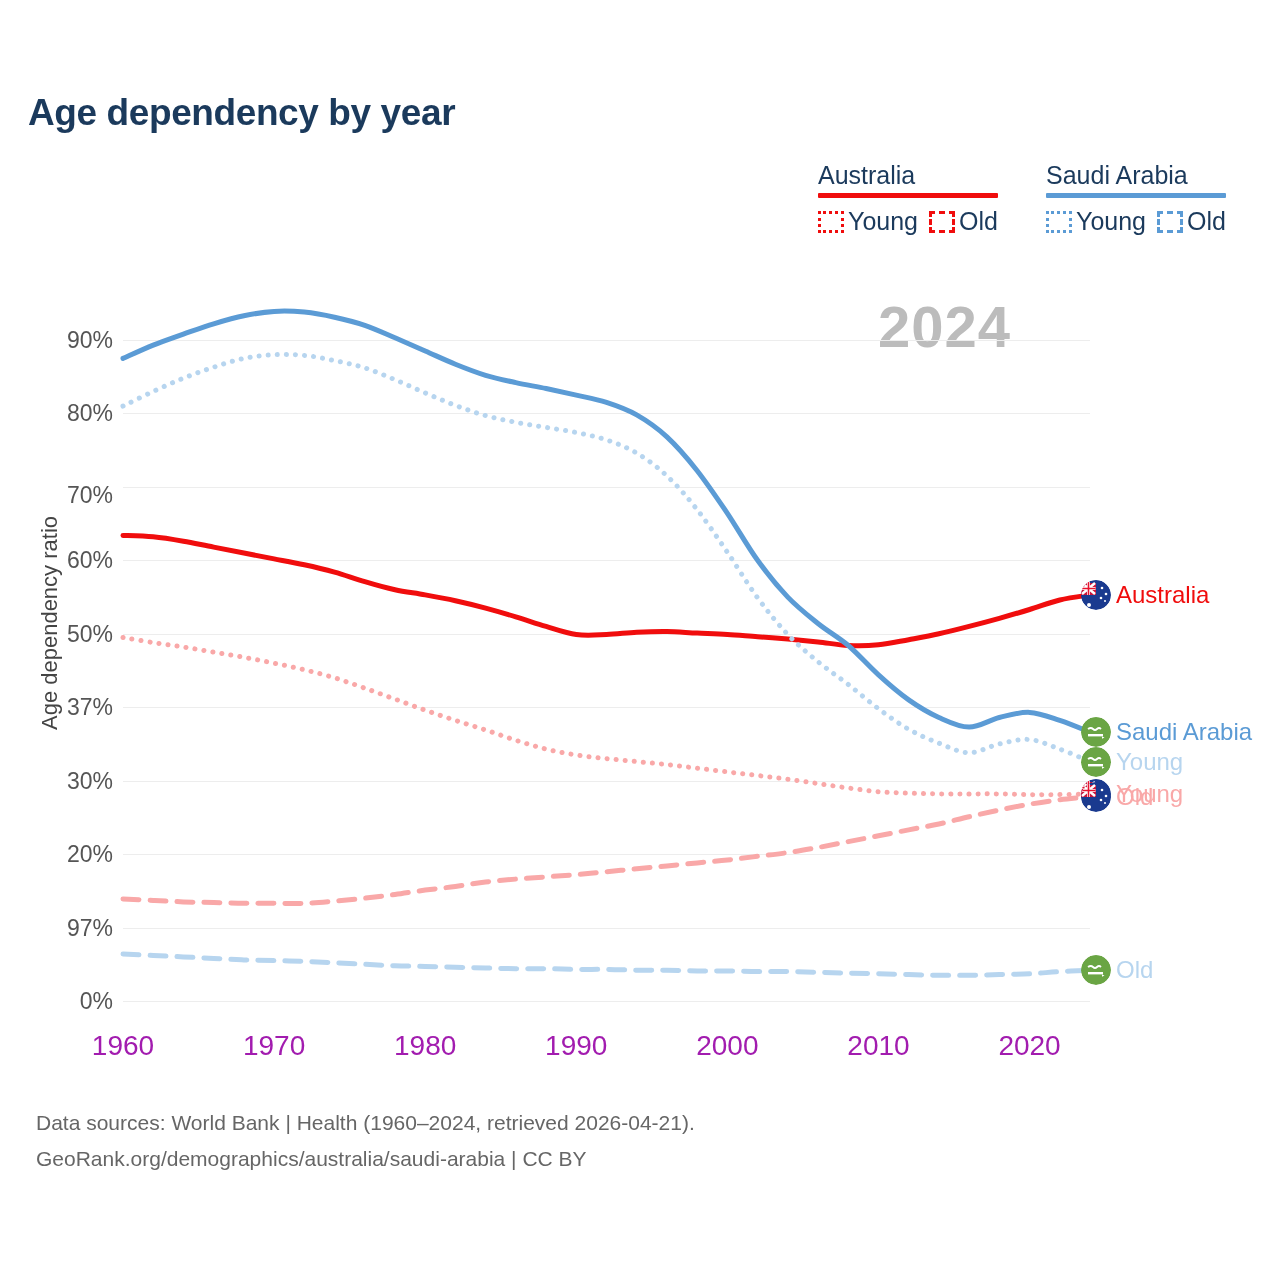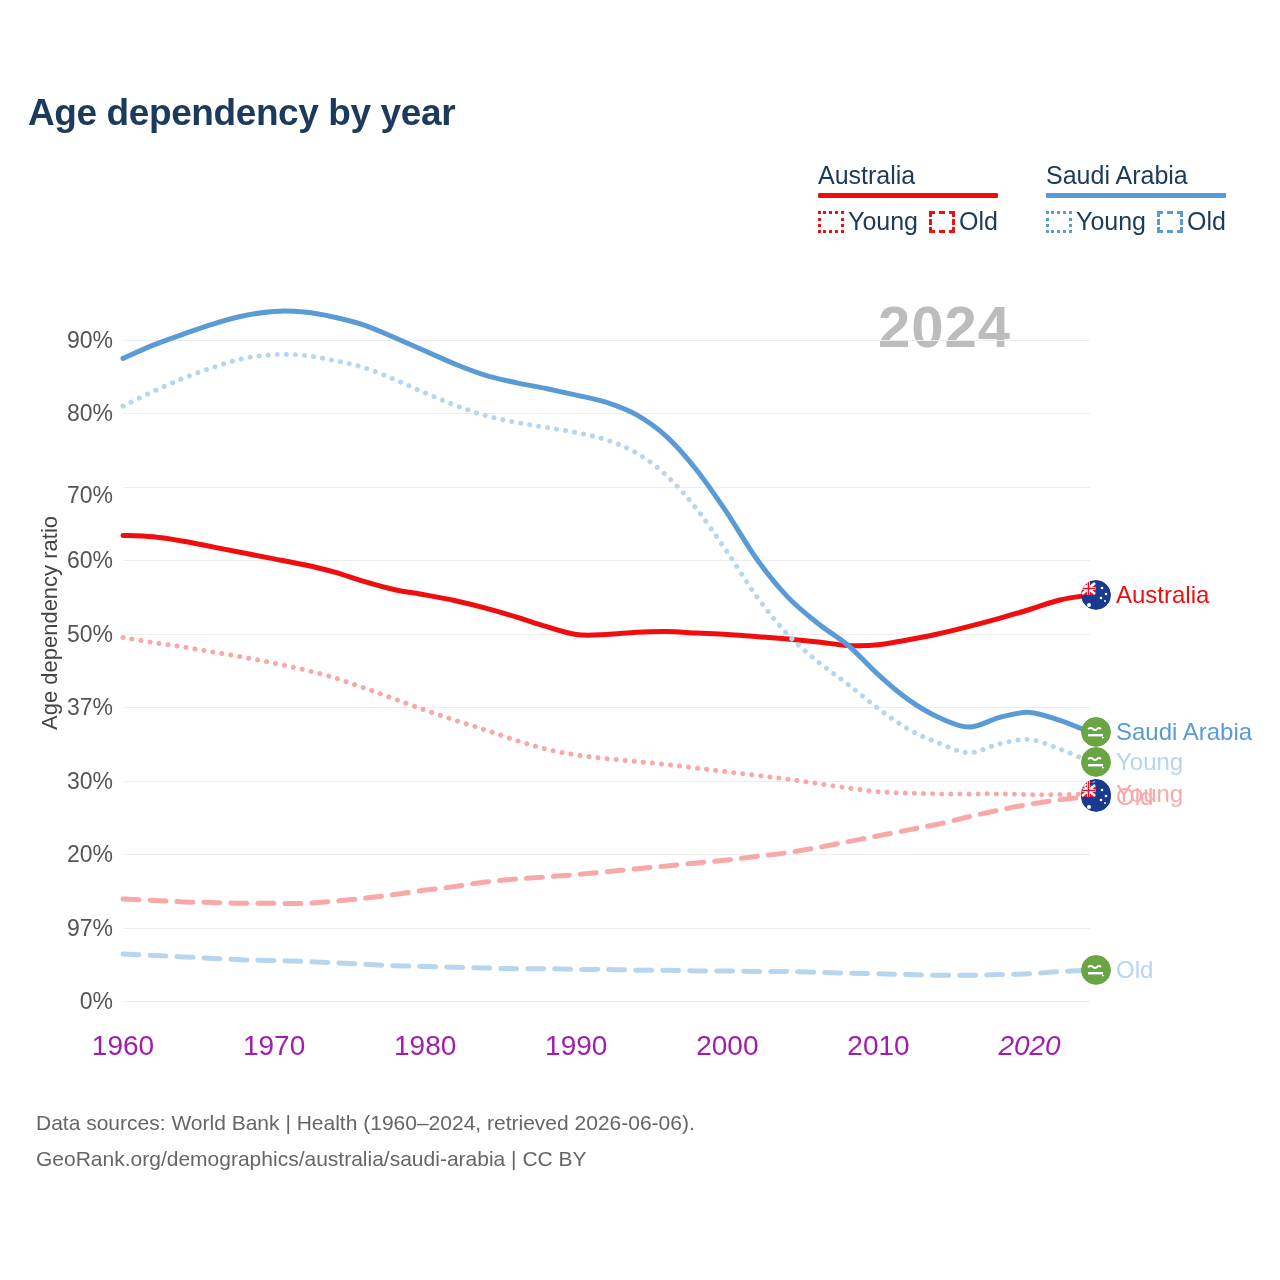--- a/index.html
+++ b/index.html
@@ -132,21 +132,21 @@
       <div class="ytick" style="top: 413.444px;">80%</div>
       <div class="ytick" style="top: 340px;">90%</div>
     </div>
   <div id="xticks">
       <div class="xtick" style="left: 123px;">1960</div>
       <div class="xtick" style="left: 274.094px;">1970</div>
       <div class="xtick" style="left: 425.188px;">1980</div>
       <div class="xtick" style="left: 576.281px;">1990</div>
       <div class="xtick" style="left: 727.375px;">2000</div>
       <div class="xtick" style="left: 878.469px;">2010</div>
-      <div class="xtick" style="left: 1029.56px; font-style: italic;">2020</div>
+      <div class="xtick" style="left: 1029.56px;">2020</div>
     </div>
 
   <div class="y-axis-title">Age dependency ratio</div>
 
   <svg id="plot" width="1280" height="1280" style="position:absolute;left:0;top:0;pointer-events:none">
       <path d="M123.0,535.4C128.0,535.6 143.1,535.9 153.2,536.8C163.3,537.8 173.4,539.5 183.4,541.2C193.5,543.0 203.6,545.2 213.7,547.1C223.7,549.1 233.8,551.0 243.9,553.0C253.9,554.9 264.0,556.9 274.1,558.9C284.2,560.8 294.2,562.5 304.3,564.7C314.4,566.9 324.5,569.3 334.5,572.1C344.6,574.9 354.7,578.7 364.8,581.6C374.8,584.6 384.9,587.5 395.0,589.7C405.0,591.9 415.1,593.0 425.2,594.9C435.3,596.7 445.3,598.5 455.4,600.7C465.5,602.9 475.6,605.4 485.6,608.1C495.7,610.8 505.8,613.8 515.8,616.9C525.9,619.9 536.0,623.5 546.1,626.4C556.1,629.4 566.2,633.2 576.3,634.5C586.4,635.9 596.4,634.9 606.5,634.5C616.6,634.1 626.6,632.8 636.7,632.3C646.8,631.8 656.9,631.5 666.9,631.6C677.0,631.7 687.1,632.6 697.2,633.0C707.2,633.5 717.3,633.9 727.4,634.5C737.4,635.1 747.5,636.0 757.6,636.7C767.7,637.4 777.7,638.1 787.8,638.9C797.9,639.8 808.0,640.8 818.0,641.9C828.1,643.0 838.2,645.0 848.3,645.5C858.3,646.0 868.4,645.8 878.5,644.8C888.5,643.8 898.6,641.5 908.7,639.7C918.8,637.8 928.8,636.0 938.9,633.8C949.0,631.6 959.1,629.0 969.1,626.4C979.2,623.9 989.3,621.2 999.3,618.4C1009.4,615.5 1019.5,612.6 1029.6,609.5C1039.6,606.5 1049.7,602.4 1059.8,600.0C1069.9,597.5 1085.0,595.7 1090.0,594.9" fill="none" stroke="#f00d0d" stroke-width="5" stroke-linecap="round"></path>
       <path d="M123.0,637.5C128.0,638.3 143.1,641.0 153.2,642.6C163.3,644.2 173.4,645.4 183.4,647.0C193.5,648.6 203.6,650.4 213.7,652.1C223.7,653.9 233.8,655.4 243.9,657.3C253.9,659.1 264.0,661.1 274.1,663.2C284.2,665.2 294.2,667.3 304.3,669.8C314.4,672.2 324.5,674.8 334.5,677.8C344.6,680.9 354.7,684.6 364.8,688.1C374.8,691.7 384.9,695.5 395.0,699.1C405.0,702.8 415.1,706.6 425.2,710.2C435.3,713.7 445.3,717.1 455.4,720.4C465.5,723.7 475.6,726.7 485.6,730.0C495.7,733.3 505.8,737.1 515.8,740.3C525.9,743.5 536.0,746.6 546.1,749.1C556.1,751.5 566.2,753.4 576.3,755.0C586.4,756.6 596.4,757.5 606.5,758.6C616.6,759.7 626.6,760.6 636.7,761.6C646.8,762.6 656.9,763.4 666.9,764.5C677.0,765.6 687.1,767.0 697.2,768.2C707.2,769.4 717.3,770.6 727.4,771.9C737.4,773.1 747.5,774.3 757.6,775.5C767.7,776.7 777.7,777.9 787.8,779.2C797.9,780.5 808.0,782.1 818.0,783.6C828.1,785.1 838.2,786.7 848.3,788.0C858.3,789.4 868.4,790.8 878.5,791.7C888.5,792.5 898.6,792.8 908.7,793.2C918.8,793.5 928.8,793.8 938.9,793.9C949.0,794.0 959.1,793.9 969.1,793.9C979.2,793.9 989.3,793.8 999.3,793.9C1009.4,794.0 1019.5,794.5 1029.6,794.6C1039.6,794.7 1049.7,794.7 1059.8,794.6C1069.9,794.5 1085.0,794.0 1090.0,793.9" fill="none" stroke="#f9a8a8" stroke-width="5" stroke-linecap="round" stroke-dasharray="0.1 9"></path>
       <path d="M123.0,898.9C128.0,899.2 143.1,899.9 153.2,900.4C163.3,900.9 173.4,901.5 183.4,901.9C193.5,902.2 203.6,902.3 213.7,902.6C223.7,902.8 233.8,903.2 243.9,903.3C253.9,903.4 264.0,903.3 274.1,903.3C284.2,903.3 294.2,903.7 304.3,903.3C314.4,903.0 324.5,902.0 334.5,901.1C344.6,900.3 354.7,899.3 364.8,898.2C374.8,897.1 384.9,895.9 395.0,894.5C405.0,893.2 415.1,891.4 425.2,890.1C435.3,888.8 445.3,887.8 455.4,886.4C465.5,885.1 475.6,883.2 485.6,882.0C495.7,880.8 505.8,879.9 515.8,879.1C525.9,878.2 536.0,877.6 546.1,876.9C556.1,876.1 566.2,875.5 576.3,874.7C586.4,873.8 596.4,872.7 606.5,871.7C616.6,870.8 626.6,869.8 636.7,868.8C646.8,867.8 656.9,866.8 666.9,865.9C677.0,864.9 687.1,863.9 697.2,862.9C707.2,861.9 717.3,861.1 727.4,860.0C737.4,858.9 747.5,857.5 757.6,856.3C767.7,855.1 777.7,854.1 787.8,852.6C797.9,851.2 808.0,849.3 818.0,847.5C828.1,845.7 838.2,843.6 848.3,841.6C858.3,839.7 868.4,837.7 878.5,835.8C888.5,833.8 898.6,831.8 908.7,829.9C918.8,827.9 928.8,826.2 938.9,824.0C949.0,821.8 959.1,819.0 969.1,816.7C979.2,814.3 989.3,812.1 999.3,810.0C1009.4,808.0 1019.5,805.9 1029.6,804.2C1039.6,802.5 1049.7,801.0 1059.8,799.8C1069.9,798.5 1085.0,797.3 1090.0,796.8" fill="none" stroke="#f9a8a8" stroke-width="5" stroke-linecap="round" stroke-dasharray="16 11"></path>
       <path d="M123.0,358.4C128.0,356.2 143.1,349.2 153.2,345.1C163.3,341.1 173.4,337.7 183.4,334.1C193.5,330.6 203.6,326.9 213.7,323.8C223.7,320.8 233.8,317.8 243.9,315.8C253.9,313.7 264.0,312.0 274.1,311.4C284.2,310.7 294.2,311.1 304.3,312.1C314.4,313.1 324.5,315.0 334.5,317.2C344.6,319.4 354.7,321.9 364.8,325.3C374.8,328.7 384.9,333.5 395.0,337.8C405.0,342.1 415.1,346.6 425.2,351.0C435.3,355.4 445.3,360.2 455.4,364.2C465.5,368.3 475.6,372.2 485.6,375.3C495.7,378.3 505.8,380.4 515.8,382.6C525.9,384.8 536.0,386.4 546.1,388.5C556.1,390.6 566.2,392.8 576.3,395.1C586.4,397.4 596.4,399.1 606.5,402.4C616.6,405.7 626.6,409.2 636.7,414.9C646.8,420.7 656.9,427.6 666.9,436.9C677.0,446.2 687.1,458.0 697.2,470.7C707.2,483.5 717.3,498.4 727.4,513.3C737.4,528.3 747.5,546.4 757.6,560.3C767.7,574.3 777.7,586.5 787.8,597.1C797.9,607.6 808.0,615.4 818.0,623.5C828.1,631.6 838.2,637.0 848.3,645.5C858.3,654.1 868.4,665.8 878.5,674.9C888.5,684.0 898.6,692.8 908.7,699.9C918.8,707.0 928.8,713.0 938.9,717.5C949.0,722.0 959.1,727.1 969.1,727.1C979.2,727.1 989.3,720.0 999.3,717.5C1009.4,715.1 1019.5,711.9 1029.6,712.4C1039.6,712.9 1049.7,717.1 1059.8,720.4C1069.9,723.7 1085.0,730.2 1090.0,732.2" fill="none" stroke="#5b9bd5" stroke-width="5" stroke-linecap="round"></path>
       <path d="M123.0,406.1C128.0,403.7 143.1,396.1 153.2,391.4C163.3,386.8 173.4,382.2 183.4,378.2C193.5,374.2 203.6,370.5 213.7,367.2C223.7,363.9 233.8,360.4 243.9,358.4C253.9,356.3 264.0,355.2 274.1,354.7C284.2,354.2 294.2,354.4 304.3,355.4C314.4,356.4 324.5,358.5 334.5,360.6C344.6,362.6 354.7,364.7 364.8,367.9C374.8,371.1 384.9,375.5 395.0,379.7C405.0,383.8 415.1,388.6 425.2,392.9C435.3,397.2 445.3,401.6 455.4,405.4C465.5,409.2 475.6,412.8 485.6,415.6C495.7,418.5 505.8,420.3 515.8,422.3C525.9,424.2 536.0,425.7 546.1,427.4C556.1,429.1 566.2,430.5 576.3,432.5C586.4,434.6 596.4,436.5 606.5,439.9C616.6,443.3 626.6,447.1 636.7,453.1C646.8,459.1 656.9,466.4 666.9,475.9C677.0,485.3 687.1,496.9 697.2,509.7C707.2,522.4 717.3,537.6 727.4,552.3C737.4,566.9 747.5,584.1 757.6,597.8C767.7,611.5 777.7,623.9 787.8,634.5C797.9,645.2 808.0,653.4 818.0,661.7C828.1,670.0 838.2,676.6 848.3,684.5C858.3,692.3 868.4,701.2 878.5,708.7C888.5,716.2 898.6,723.5 908.7,729.3C918.8,735.0 928.8,739.3 938.9,743.2C949.0,747.1 959.1,752.6 969.1,752.8C979.2,752.9 989.3,746.1 999.3,743.9C1009.4,741.7 1019.5,738.7 1029.6,739.5C1039.6,740.4 1049.7,745.4 1059.8,749.1C1069.9,752.8 1085.0,759.5 1090.0,761.6" fill="none" stroke="#b7d5ef" stroke-width="5" stroke-linecap="round" stroke-dasharray="0.1 9"></path>
@@ -222,17 +222,17 @@
           <circle cx="15" cy="15" r="15" fill="#6aa544"></circle>
           <path d="M7 12 q3-2 5 0 q2 2 4 0 q2-2 4 0" stroke="#fff" stroke-width="1.8" fill="none"></path>
           <rect x="7" y="17" width="15" height="2.4" fill="#fff"></rect>
           <path d="M21 19.4 l2.5 1.2 -2.5 1.2z" fill="#fff"></path>
         </svg>
         <span class="txt" style="color:#b7d5ef">Old</span>
       </div>
     </div>
 
   <div class="footer">
-    <div>Data sources: World Bank | Health (1960–2024, retrieved 2026-06-06).</div>
+    <div>Data sources: World Bank | Health (1960–2024, retrieved 2026-04-21).</div>
     <div>GeoRank.org/demographics/australia/saudi-arabia | CC BY</div>
   </div>
 
 </div>
 
 </body></html>

